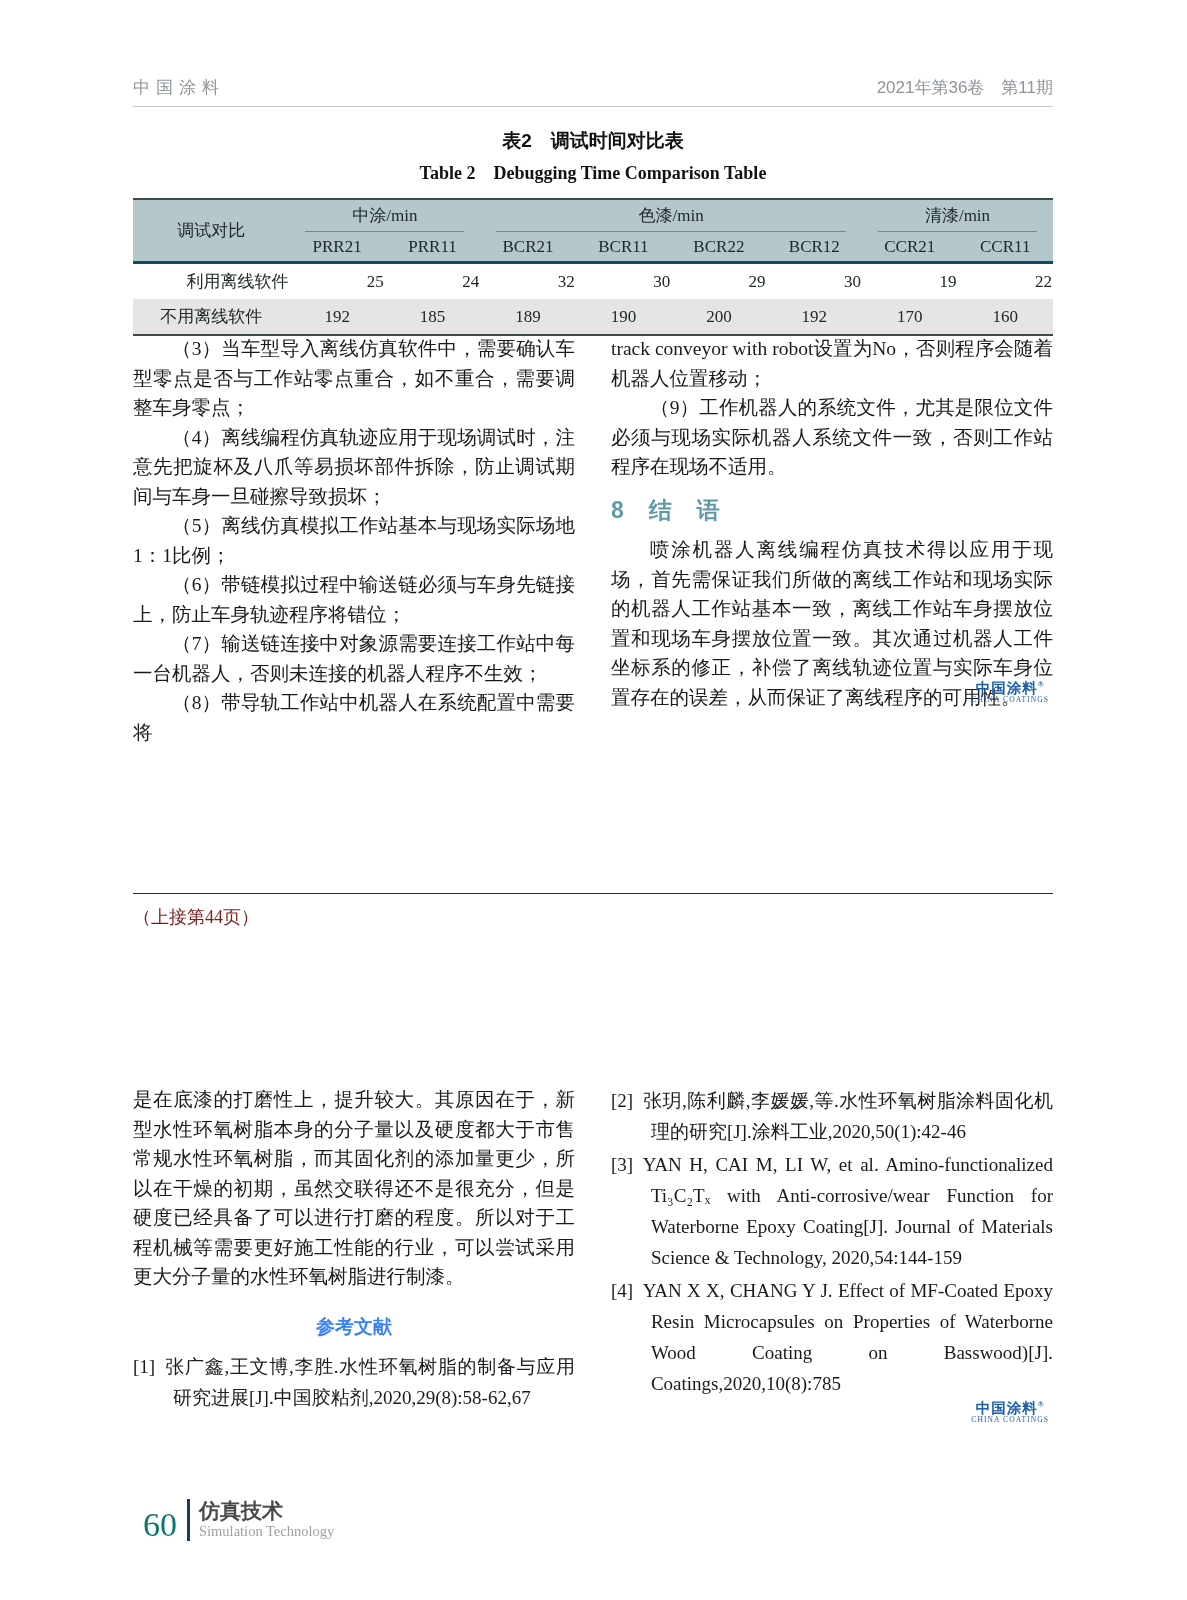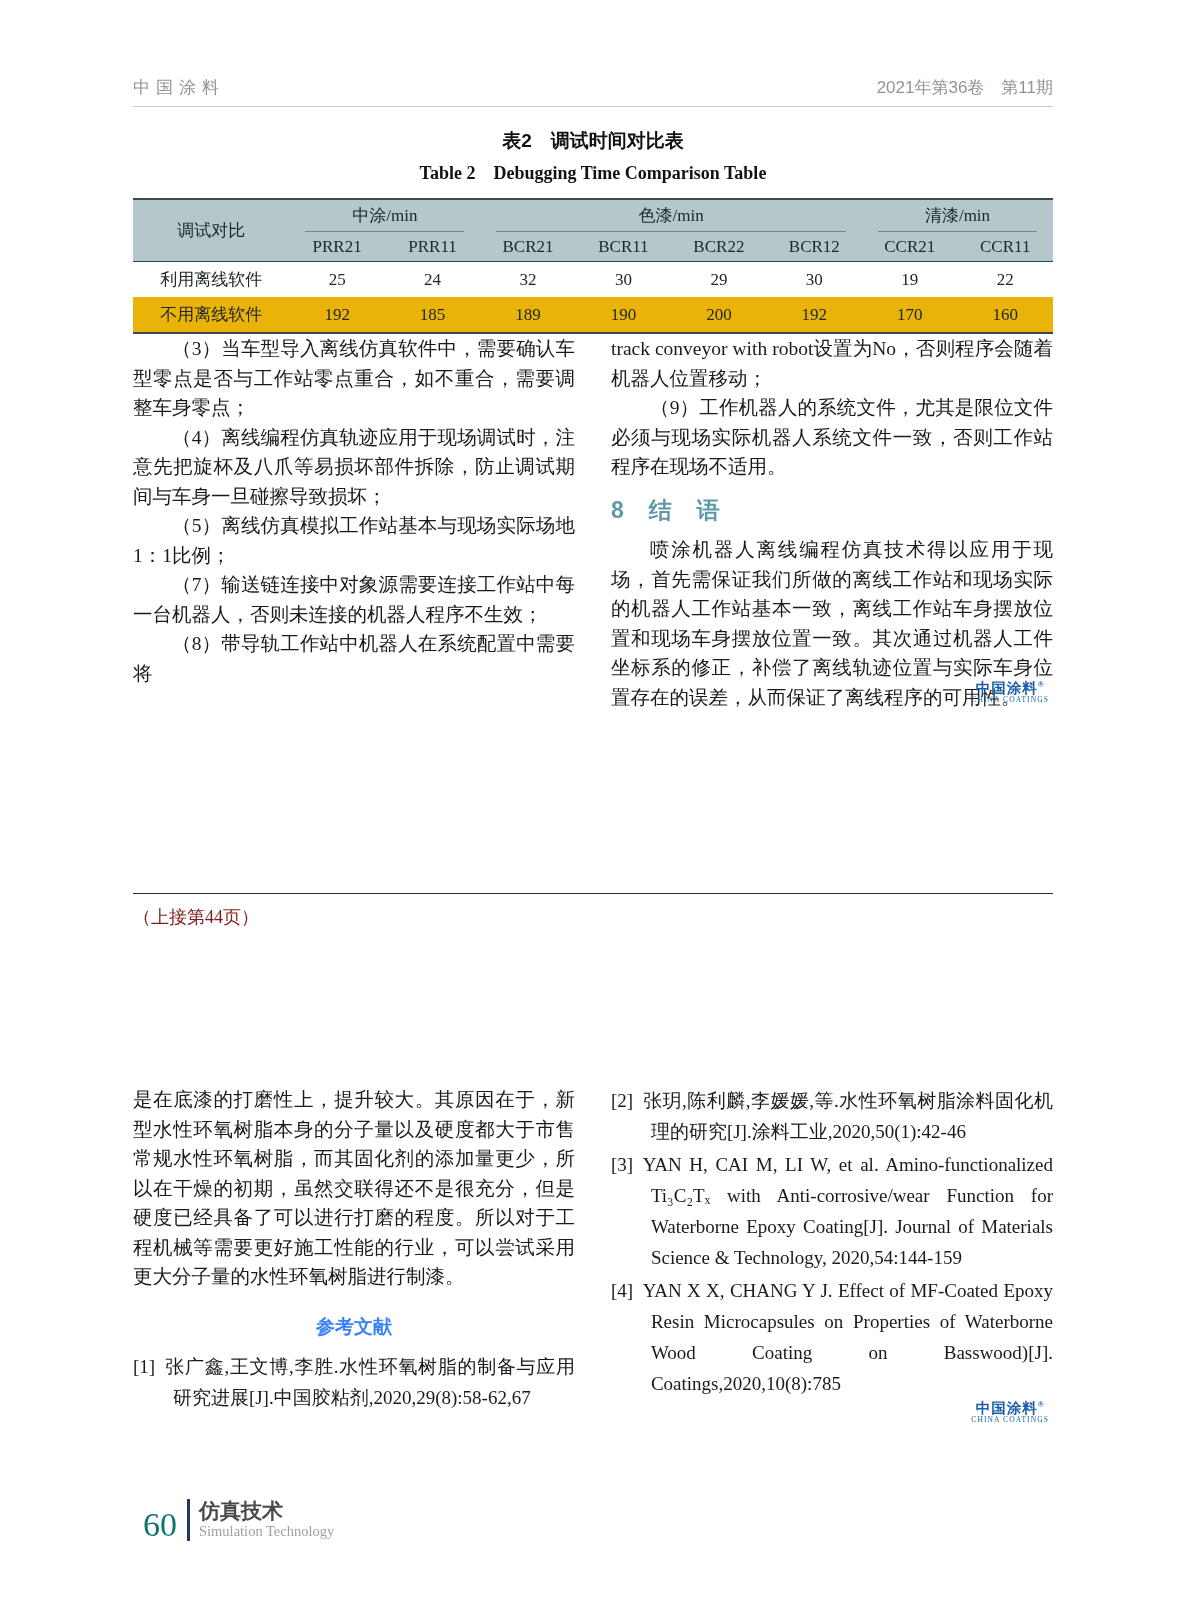--- a/index.html
+++ b/index.html
@@ -36,22 +36,22 @@
     border-top: 2px solid #3c484c; border-bottom: 2px solid #3c484c;
     font-size: 17px; color: #20282a;
   }
   table.dbg col.c0 { width: 17%; }
   table.dbg col.cd { width: 10.375%; }
   table.dbg th { font-weight: normal; background: #b4c7ca; }
   table.dbg thead tr.r1 th { height: 26px; }
   table.dbg thead tr.r2 th { height: 26px; }
   table.dbg .grp { margin: 0 15px; padding: 3px 0 4px; border-bottom: 1px solid #76868b; }
   table.dbg td { text-align: center; height: 33px; }
-  table.dbg tbody tr:first-child td { border-top: 1px solid #0c4a6e; }
-  table.dbg tbody tr.alt { background: #eab308; }
+  table.dbg tbody tr:first-child td { border-top: 3px solid #0c4a6e; text-align: right; }
+  table.dbg tbody tr.alt { background: #e5e5e5; }
   table.dbg thead th { text-align: center; }
   
   .cols { position: absolute; left: 133px; width: 920px; display: flex; gap: 36px; }
   .sec1 { top: 334px; }
   .sec2 { top: 1085px; }
   .col { width: 442px; font-size: 19.5px; line-height: 29.5px; text-align: justify; }
   .para { text-indent: 2em; margin: 0; }
   .para.noind { text-indent: 0; }
   .h-conclusion {
     font-family: "Liberation Sans", sans-serif; font-weight: bold;
@@ -161,20 +161,21 @@
         </tr>
       </tbody>
     </table>
   </div>
 
   <div class="cols sec1">
     <div class="col">
       <p class="para">（3）当车型导入离线仿真软件中，需要确认车型零点是否与工作站零点重合，如不重合，需要调整车身零点；</p>
       <p class="para">（4）离线编程仿真轨迹应用于现场调试时，注意先把旋杯及八爪等易损坏部件拆除，防止调试期间与车身一旦碰擦导致损坏；</p>
       <p class="para">（5）离线仿真模拟工作站基本与现场实际场地1：1比例；</p>
+      <p class="para">（6）带链模拟过程中输送链必须与车身先链接上，防止车身轨迹程序将错位；</p>
       <p class="para">（7）输送链连接中对象源需要连接工作站中每一台机器人，否则未连接的机器人程序不生效；</p>
       <p class="para">（8）带导轨工作站中机器人在系统配置中需要将</p>
     </div>
     <div class="col">
       <p class="para noind">track conveyor with robot设置为No，否则程序会随着机器人位置移动；</p>
       <p class="para">（9）工作机器人的系统文件，尤其是限位文件必须与现场实际机器人系统文件一致，否则工作站程序在现场不适用。</p>
       <p class="h-conclusion">8　结　语</p>
       <p class="para">喷涂机器人离线编程仿真技术得以应用于现场，首先需保证我们所做的离线工作站和现场实际的机器人工作站基本一致，离线工作站车身摆放位置和现场车身摆放位置一致。其次通过机器人工件坐标系的修正，补偿了离线轨迹位置与实际车身位置存在的误差，从而保证了离线程序的可用性。</p>
       <div class="logo-row overlap">
         <div class="cc-logo">

